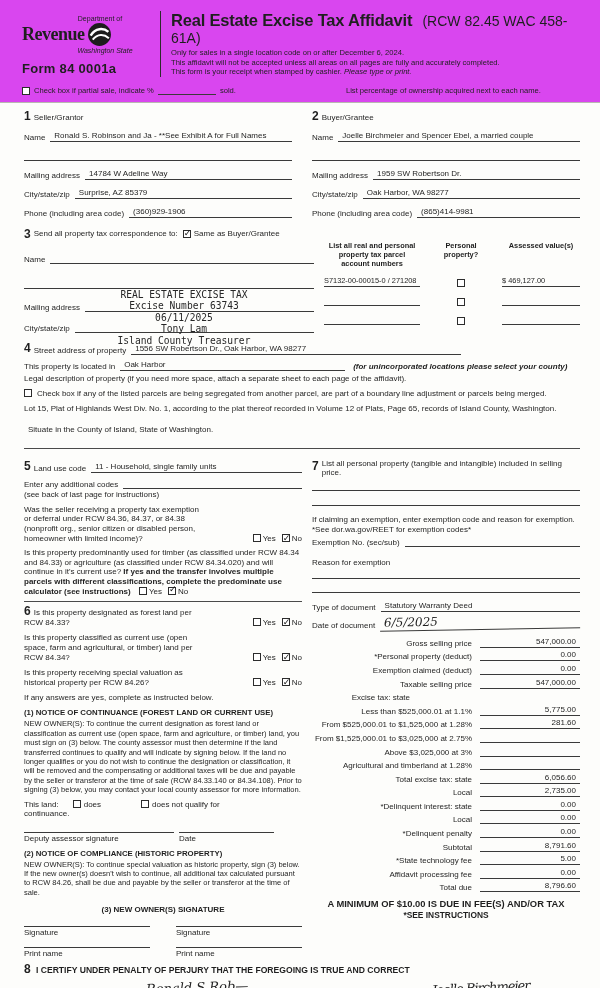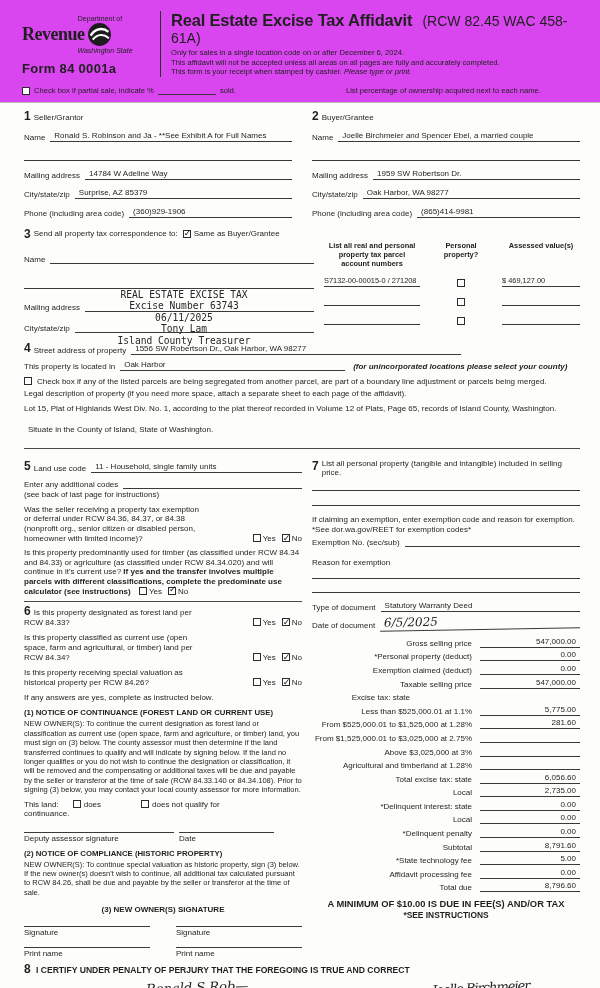--- a/index.html
+++ b/index.html
@@ -236,25 +236,25 @@
     <div class="frow" style="margin-top:4px">
       <span class="sec-num">4</span>
       <span class="lab">Street address of property</span>
       <span class="ul val" style="max-width:330px">1556 SW Robertson Dr., Oak Harbor, WA 98277</span>
     </div>
     <div class="frow" style="margin-top:5px">
       <span class="lab">This property is located in</span>
       <span class="ul" style="width:225px; padding:0 2px 1px 4px">Oak Harbor</span>
       <span style="font-weight:bold; font-style:italic; margin-left:8px">(for unincorporated locations please select your county)</span>
     </div>
+    <div style="margin-top:3px">Legal description of property (if you need more space, attach a separate sheet to each page of the affidavit).</div>
     <div style="margin-top:6px; display:flex; align-items:flex-start">
       <span class="cb"></span>
       <span style="margin-left:5px">Check box if any of the listed parcels are being segregated from another parcel, are part of a boundary line adjustment or parcels being merged.</span>
     </div>
-    <div style="margin-top:3px">Legal description of property (if you need more space, attach a separate sheet to each page of the affidavit).</div>
     <div style="margin-top:6px">Lot 15, Plat of Highlands West Div. No. 1, according to the plat thereof recorded in Volume 12 of Plats, Page 65, records of Island County, Washington.</div>
     <div style="margin-top:12px; padding-left:4px">Situate in the County of Island, State of Washington.</div>
   </div>
 
   <div class="hrline" style="margin-top:14px"></div>
 
   <div class="cols">
 
     <div class="colL">
       <div class="frow" style="margin-top:6px">

